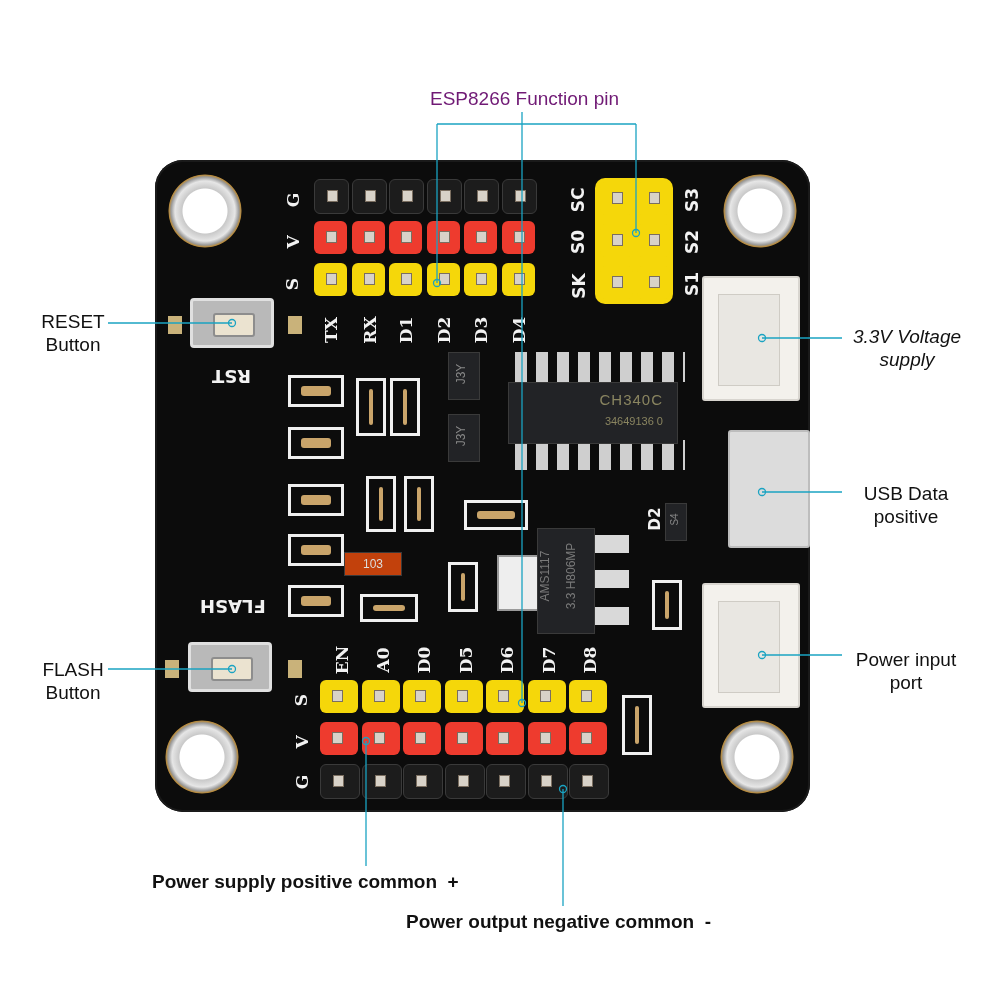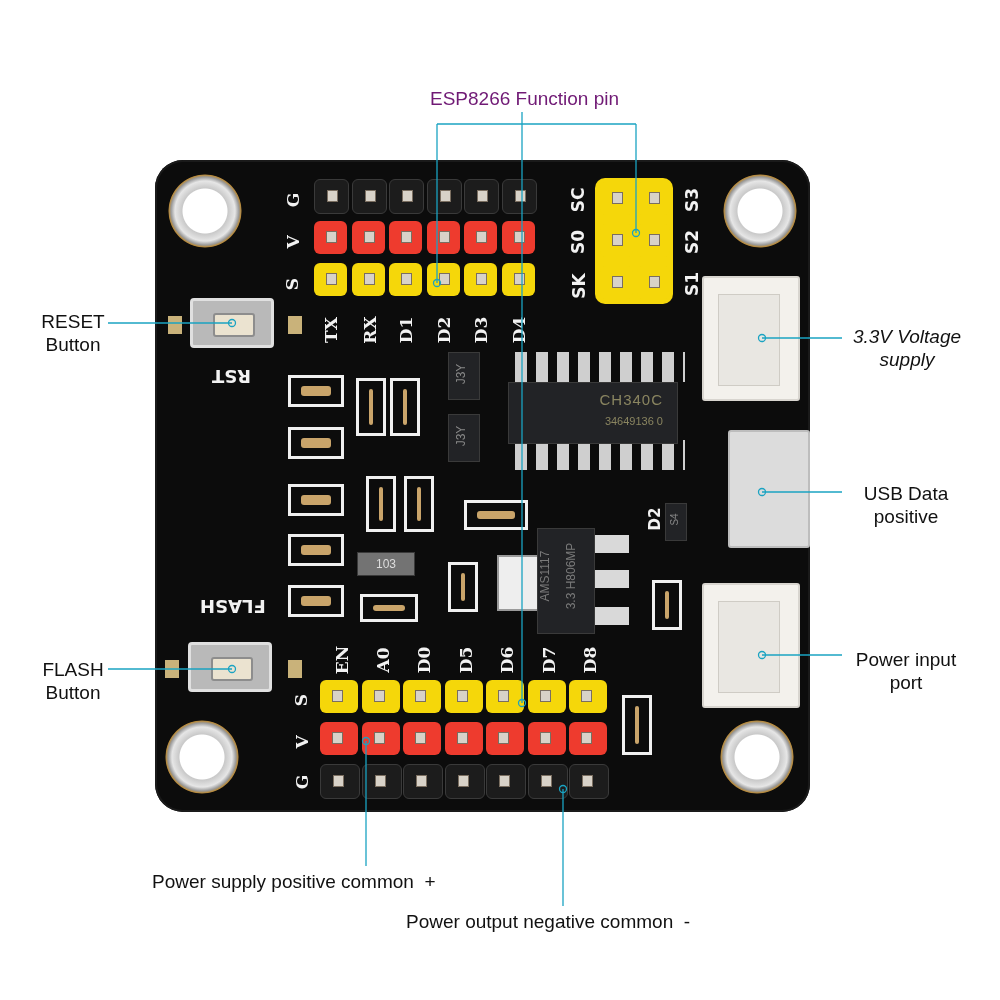--- a/index.html
+++ b/index.html
@@ -19,21 +19,21 @@
   .button .cap{position:absolute;left:20px;top:12px;width:38px;height:20px;background:#ebe3d0;border:2px solid #8d8d8d;border-radius:3px;}
   .tab{position:absolute;width:14px;height:18px;background:#c9b27a;}
   .jst{position:absolute;width:98px;height:125px;background:#f3f1ec;border:2px solid #d8d5cf;border-radius:3px;box-sizing:border-box;}
   .jst .inner{position:absolute;left:14px;top:16px;width:60px;height:90px;background:#e9e7e2;border:1px solid #cfccc5;}
   .usb{position:absolute;width:82px;height:118px;background:#dcdcdc;border:2px solid #bdbdbd;border-radius:3px;box-sizing:border-box;}
   .chip{position:absolute;background:#222326;border:1px solid #3a3a3a;}
   .smd{position:absolute;border:3px solid #f0f0f0;box-sizing:border-box;}
   .smd .body{position:absolute;left:10px;top:8px;right:10px;bottom:8px;background:#c9a46a;border-radius:3px;}
   .leg{position:absolute;width:11px;height:18px;background:#d9d9d9;}
   .lbl{position:absolute;color:#111;font-size:19px;line-height:23px;text-align:center;}
-  .lbl-l{position:absolute;color:#111;font-size:19px;line-height:22px;}
+  .lbl-l{position:absolute;color:#111;font-size:19px;line-height:22px;font-weight:bold;}
   svg.leader{position:absolute;left:0;top:0;width:1000px;height:1000px;pointer-events:none;}
 </style>
 </head>
 <body>
 
 <div class="abs" style="left:430px;top:88px;font-size:19px;color:#701a75;">ESP8266 Function pin</div>
 
 <div id="board">
   <div class="hole" style="left:13px;top:14px;"></div>
   <div class="hole" style="left:568px;top:14px;"></div>
@@ -178,21 +178,21 @@
     </div>
     <div class="smd" style="left: 448px; top: 562px; width: 30px; height: 50px;">
       <div class="body"></div>
     </div>
     <div class="smd" style="left: 652px; top: 580px; width: 30px; height: 50px;">
       <div class="body"></div>
     </div>
     <div class="smd" style="left: 622px; top: 695px; width: 30px; height: 60px;">
       <div class="body"></div>
     </div>
-    <div class="chip" style="left: 357px; top: 552px; width: 56px; height: 22px; background: #737373; color: rgb(221, 221, 221); font-size: 12px; text-align: center; line-height: 22px;">103</div>
+    <div class="chip" style="left: 344px; top: 552px; width: 56px; height: 22px; background: #c2410c; color: rgb(221, 221, 221); font-size: 12px; text-align: center; line-height: 22px;">103</div>
   </div>
 
 <div class="silk rot" style="left:295px;top:690px;">S</div>
 <div class="silk rot" style="left:295px;top:732px;">V</div>
 <div class="silk rot" style="left:295px;top:772px;">G</div>
 
 <div id="bottom-pin-labels">
     <div class="silk rot" style="left: 328px; top: 650px;">EN</div>
     <div class="silk rot" style="left: 369.5px; top: 650px;">A0</div>
     <div class="silk rot" style="left: 411px; top: 650px;">D0</div>

